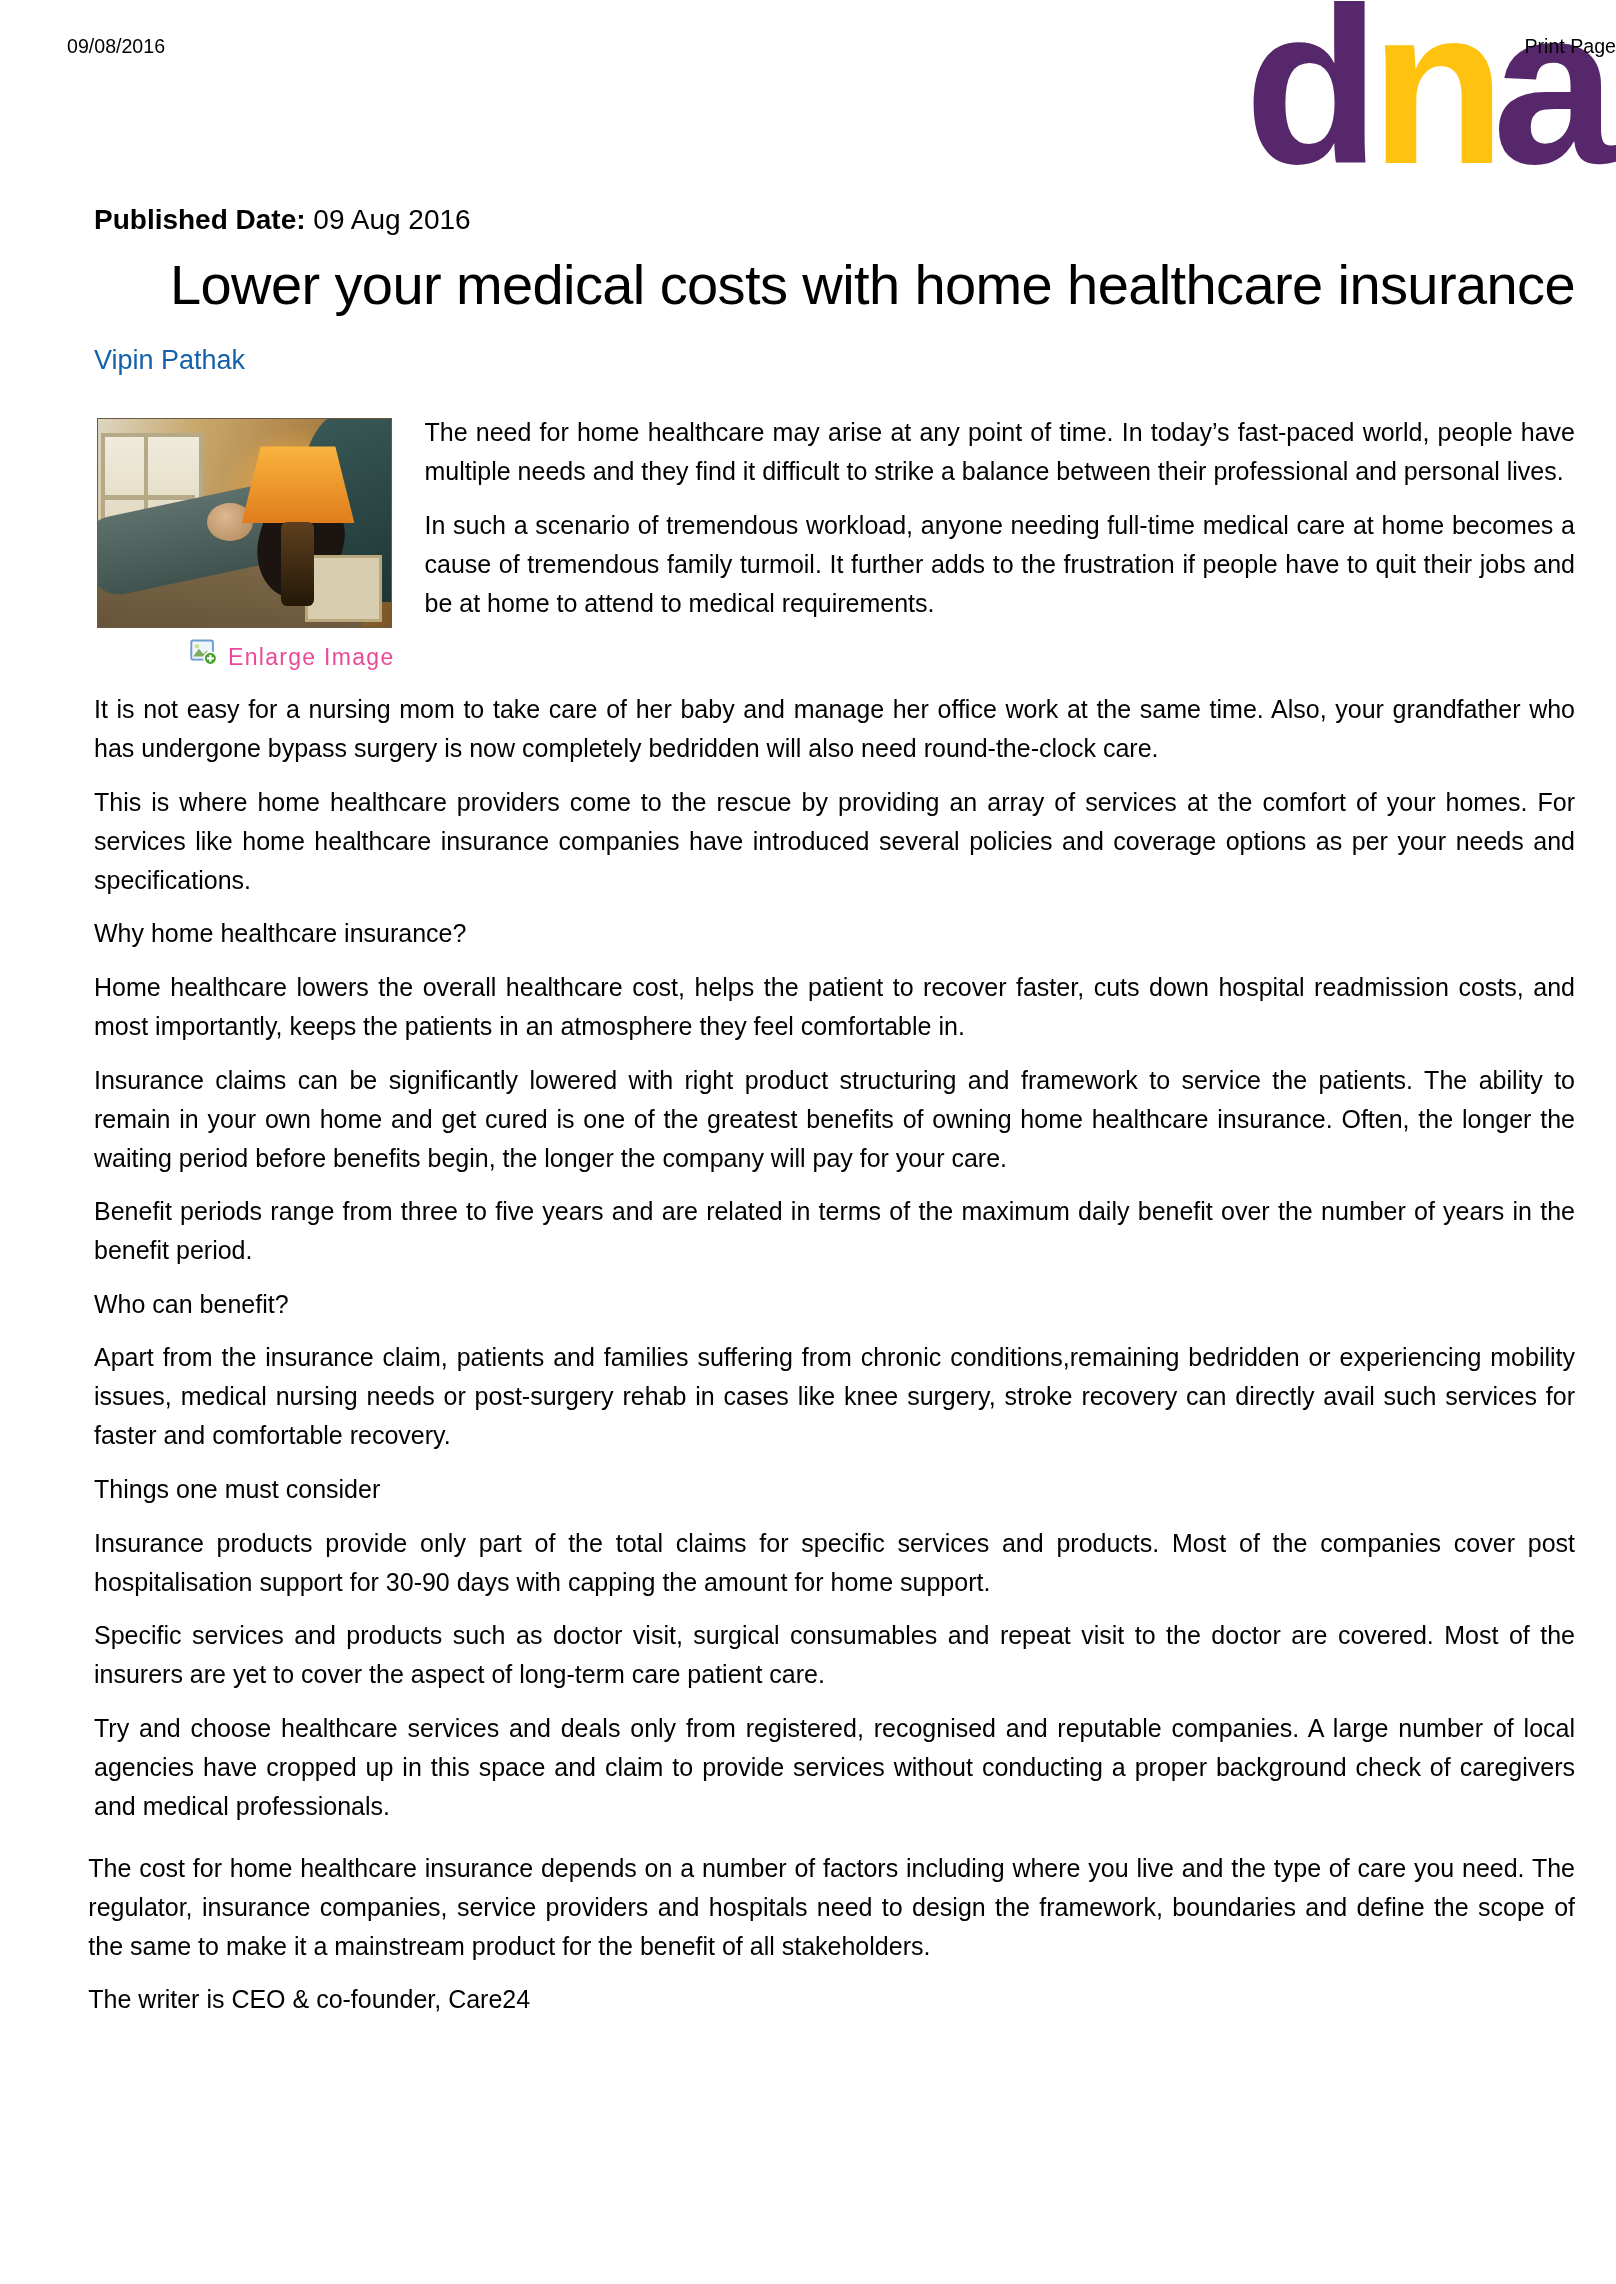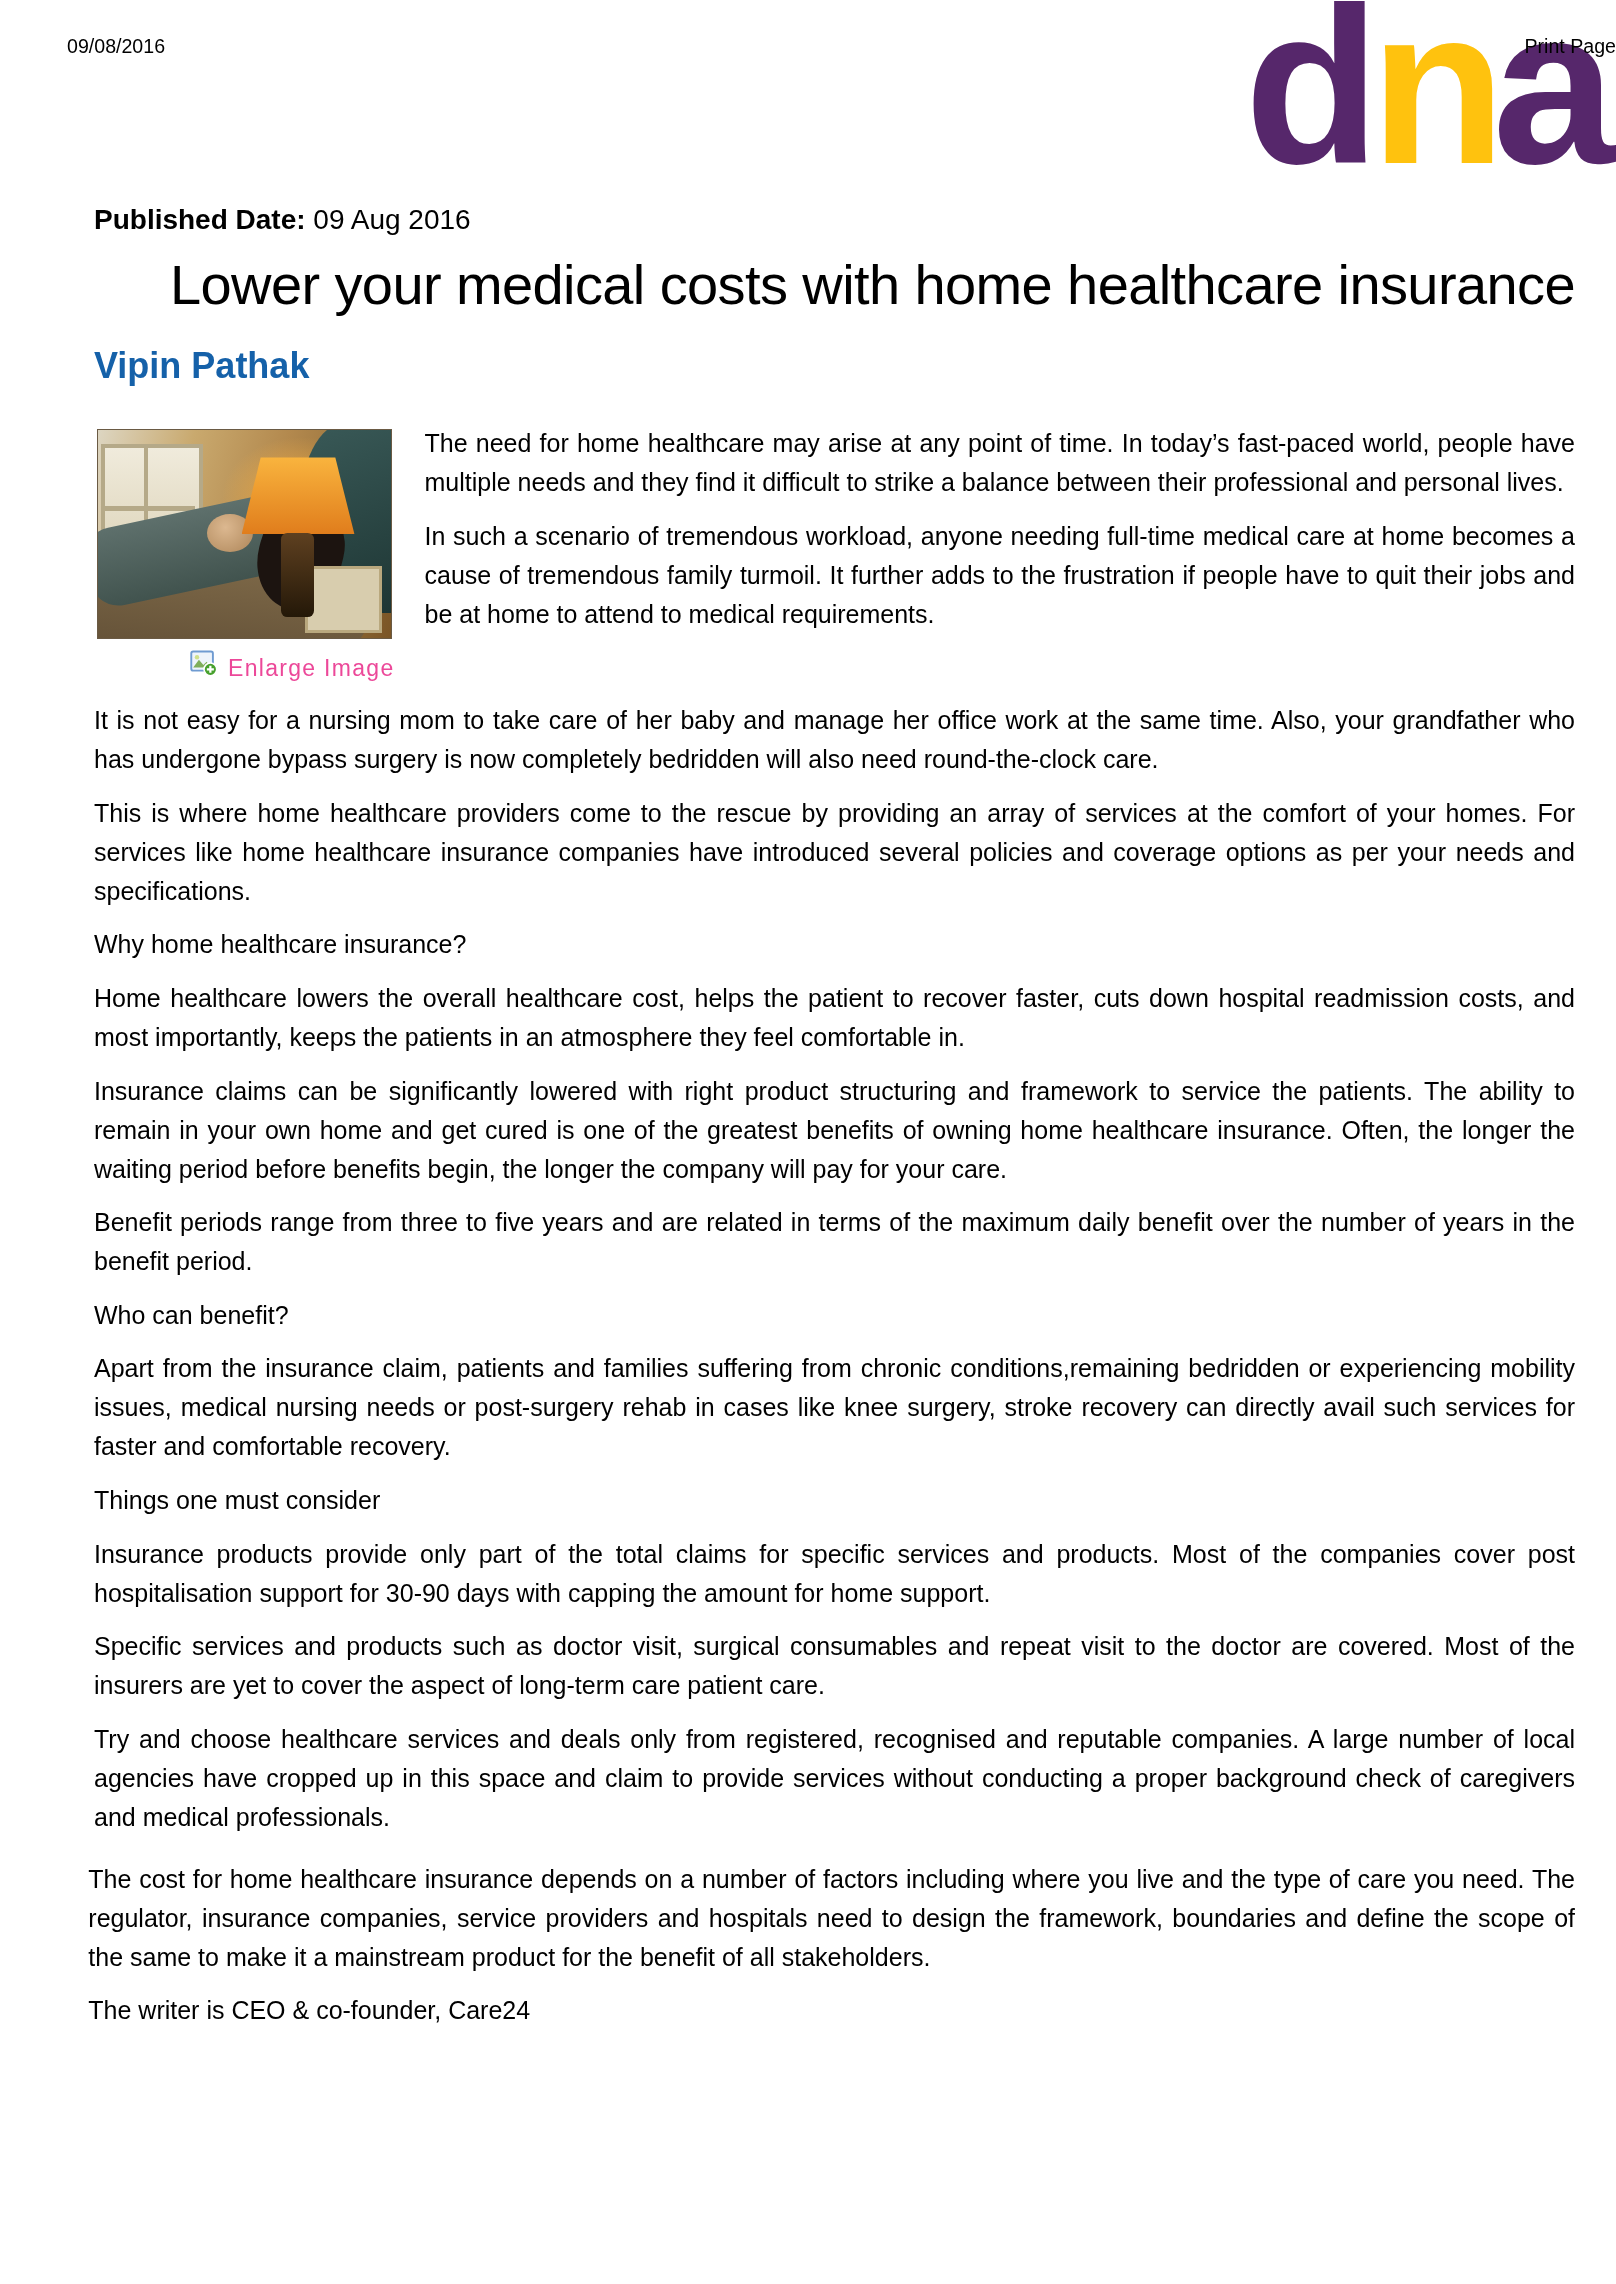--- a/index.html
+++ b/index.html
@@ -13,21 +13,21 @@
   .meta-center{width:100%;text-align:right;}
   
   .logo{text-align:right;height:170px;line-height:0.78;white-space:nowrap;}
   .logo span{display:inline-block;font-size:222px;font-weight:bold;letter-spacing:0;vertical-align:baseline;}
   .logo .l-n{margin-left:-0.045em;}
   .logo .l-a{margin-left:-0.06em;mix-blend-mode:multiply;}
   
   .pubdate{margin:33px 41px 1px 94px;font-size:28px;line-height:1.2;}
   .pubdate .lbl{font-weight:bold;}
   .title{margin:16.5px 41px 0 94px;font-size:56px;line-height:1.15;font-weight:normal;letter-spacing:-0.6px;text-align:right;}
-  .author{margin:28px 41px 0 94px;font-size:36px;font-weight:bold;}
+  .author{margin:28px 41px 0 94px;font-size:27px;font-weight:normal;}
   
   .article{margin:37px 41px 0 94px;font-size:25px;line-height:39px;}
   .article p{margin:0 0 14.6px 0;text-align:justify;}
   .article p.subhead{text-align:left;}
   .clear{clear:left;}
   .photo-float{float:left;width:298px;margin:5px 30px 12.7px 2.5px;}
   .photo{width:293px;height:208px;position:relative;overflow:hidden;border:0.6px solid #6a5a44;background:#c5a569;}
   .ph{position:absolute;}
   .ph-bg{left:0;top:0;right:0;bottom:0;background:linear-gradient(105deg,#ddd6c2 0%,#c9a96e 28%,#b3894e 55%,#96703a 78%,#7a5526 100%);}
   .ph-window{left:3.8px;top:14px;width:94px;height:134px;background:linear-gradient(#f0ebdc,#d9cfb2);border:4.4px solid #b5a988;}

